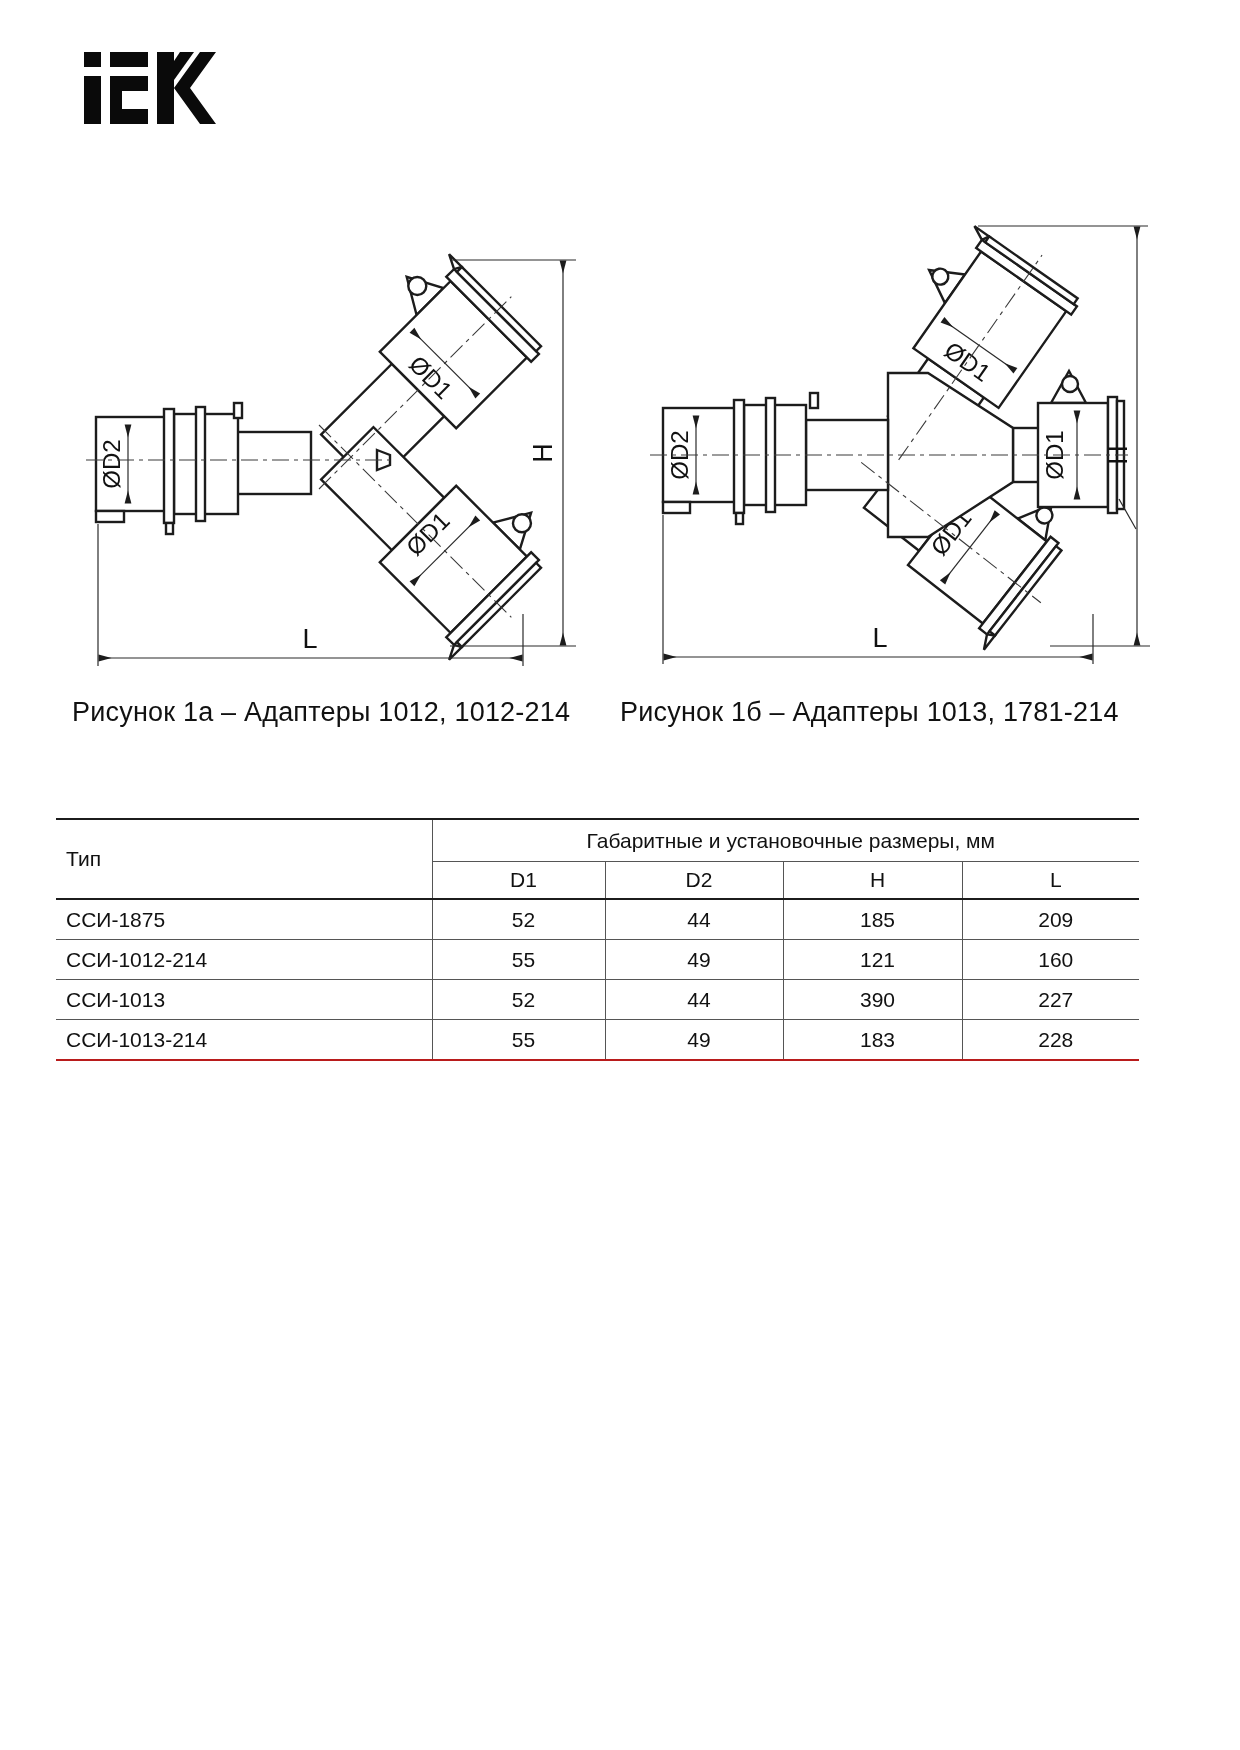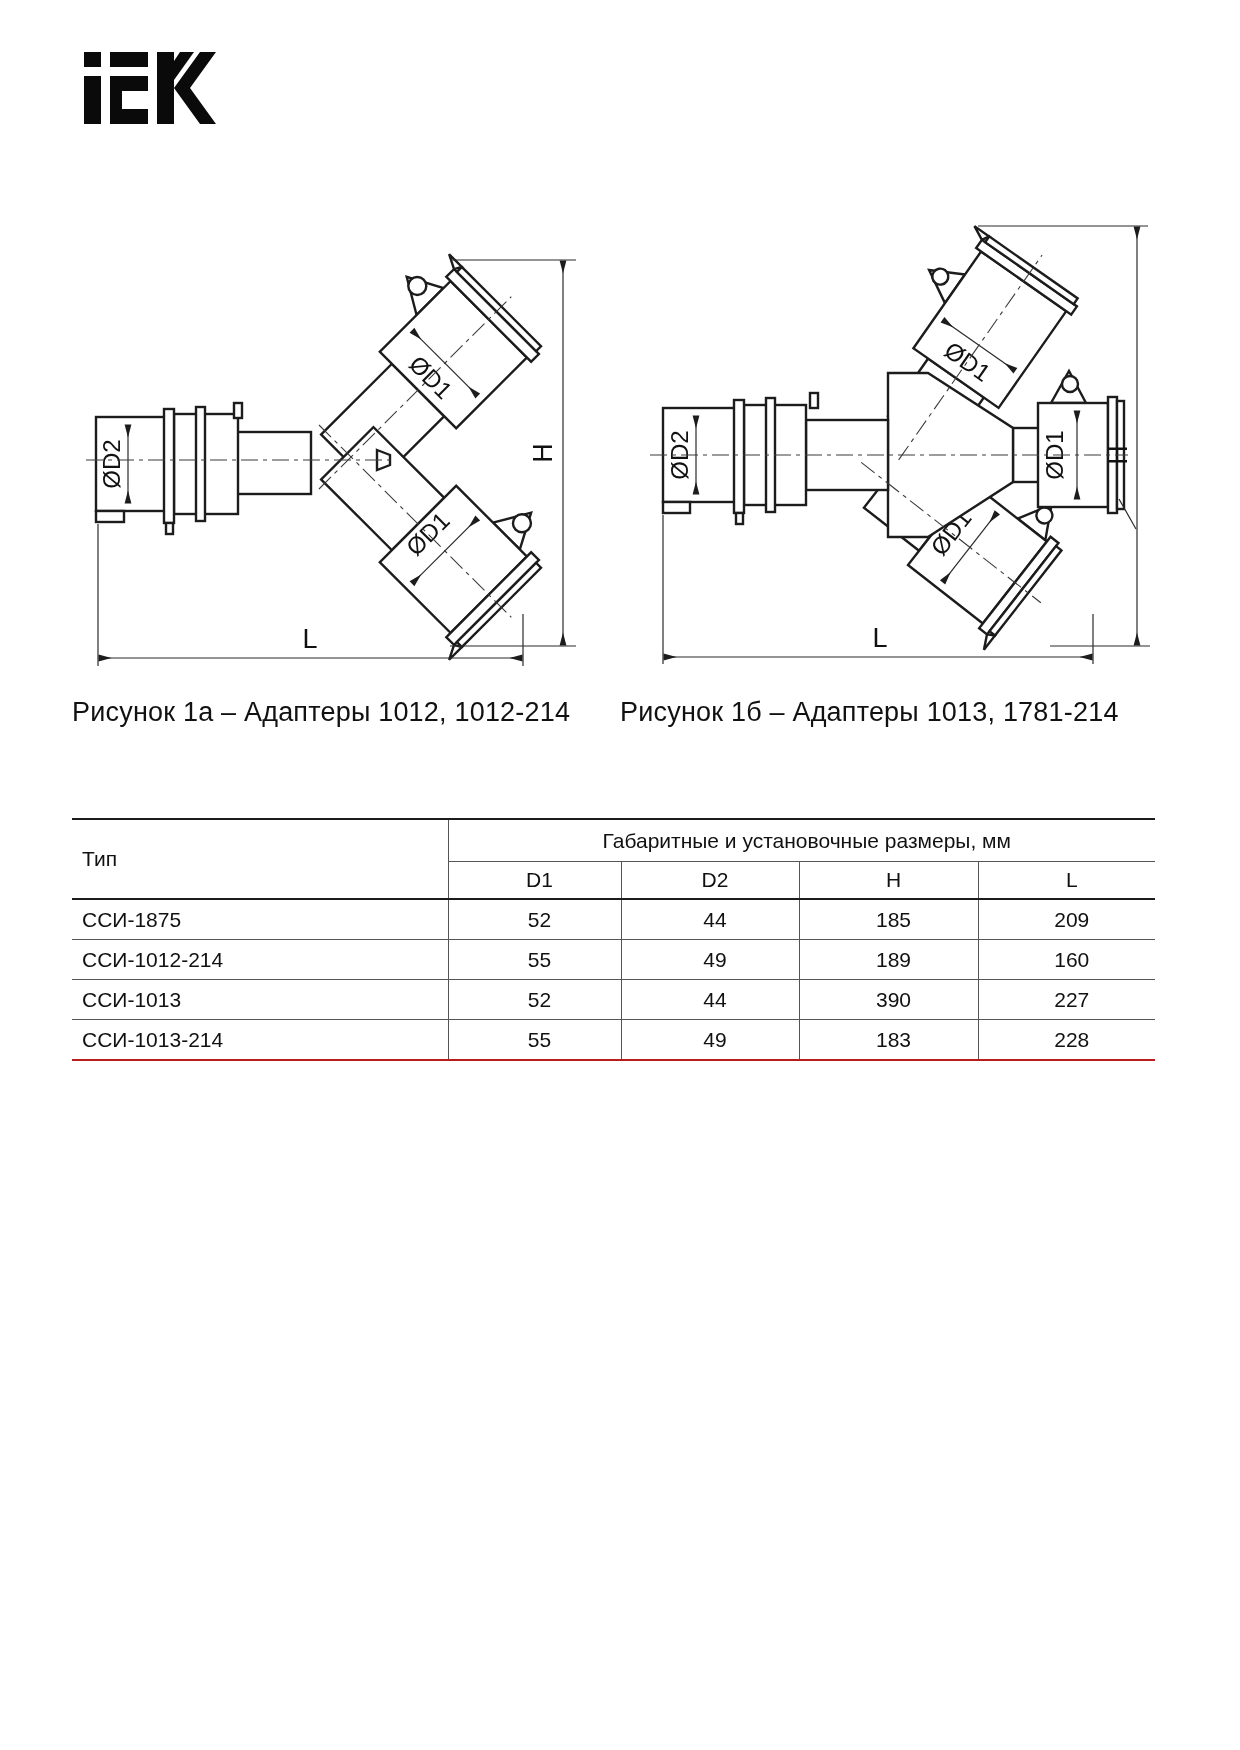--- a/index.html
+++ b/index.html
@@ -195,21 +195,21 @@
       <line class="cline" x1="62" y1="243" x2="540" y2="243"></line>
       <line class="cline" transform="translate(368,166) rotate(-55)" x1="-100" y1="0" x2="150" y2="0"></line>
       <line class="cline" transform="translate(352,312) rotate(38)" x1="-100" y1="0" x2="128" y2="0"></line>
     </g>
   </svg>
 
   <div class="abs caption" style="left:72px;top:697px;">Рисунок 1а – Адаптеры 1012, 1012-214</div>
 
   <div class="abs caption" style="left:620px;top:697px;">Рисунок 1б – Адаптеры 1013, 1781-214</div>
 
-  <table class="spec abs" style="left:72px;top:818px;">
+  <table class="spec abs" style="left:56px;top:818px;">
     <colgroup>
       <col style="width:376px">
         <col style="width:173px">
         <col style="width:178px">
         <col style="width:179px">
         <col style="width:177px">
     </colgroup>
     <tbody>
       <tr>
         <td class="bt r1" rowspan="2">Тип</td>
@@ -225,21 +225,21 @@
         <td class="bth dr">ССИ-1875</td>
         <td class="bth vl dr">52</td>
         <td class="bth vl dr">44</td>
         <td class="bth vl dr">185</td>
         <td class="bth vl dr">209</td>
       </tr>
       <tr>
         <td class="bti dr">ССИ-1012-214</td>
         <td class="bti vl dr">55</td>
         <td class="bti vl dr">49</td>
-        <td class="bti vl dr">189</td>
+        <td class="bti vl dr">121</td>
         <td class="bti vl dr">160</td>
       </tr>
       <tr>
         <td class="bti dr">ССИ-1013</td>
         <td class="bti vl dr">52</td>
         <td class="bti vl dr">44</td>
         <td class="bti vl dr">390</td>
         <td class="bti vl dr">227</td>
       </tr>
       <tr>

